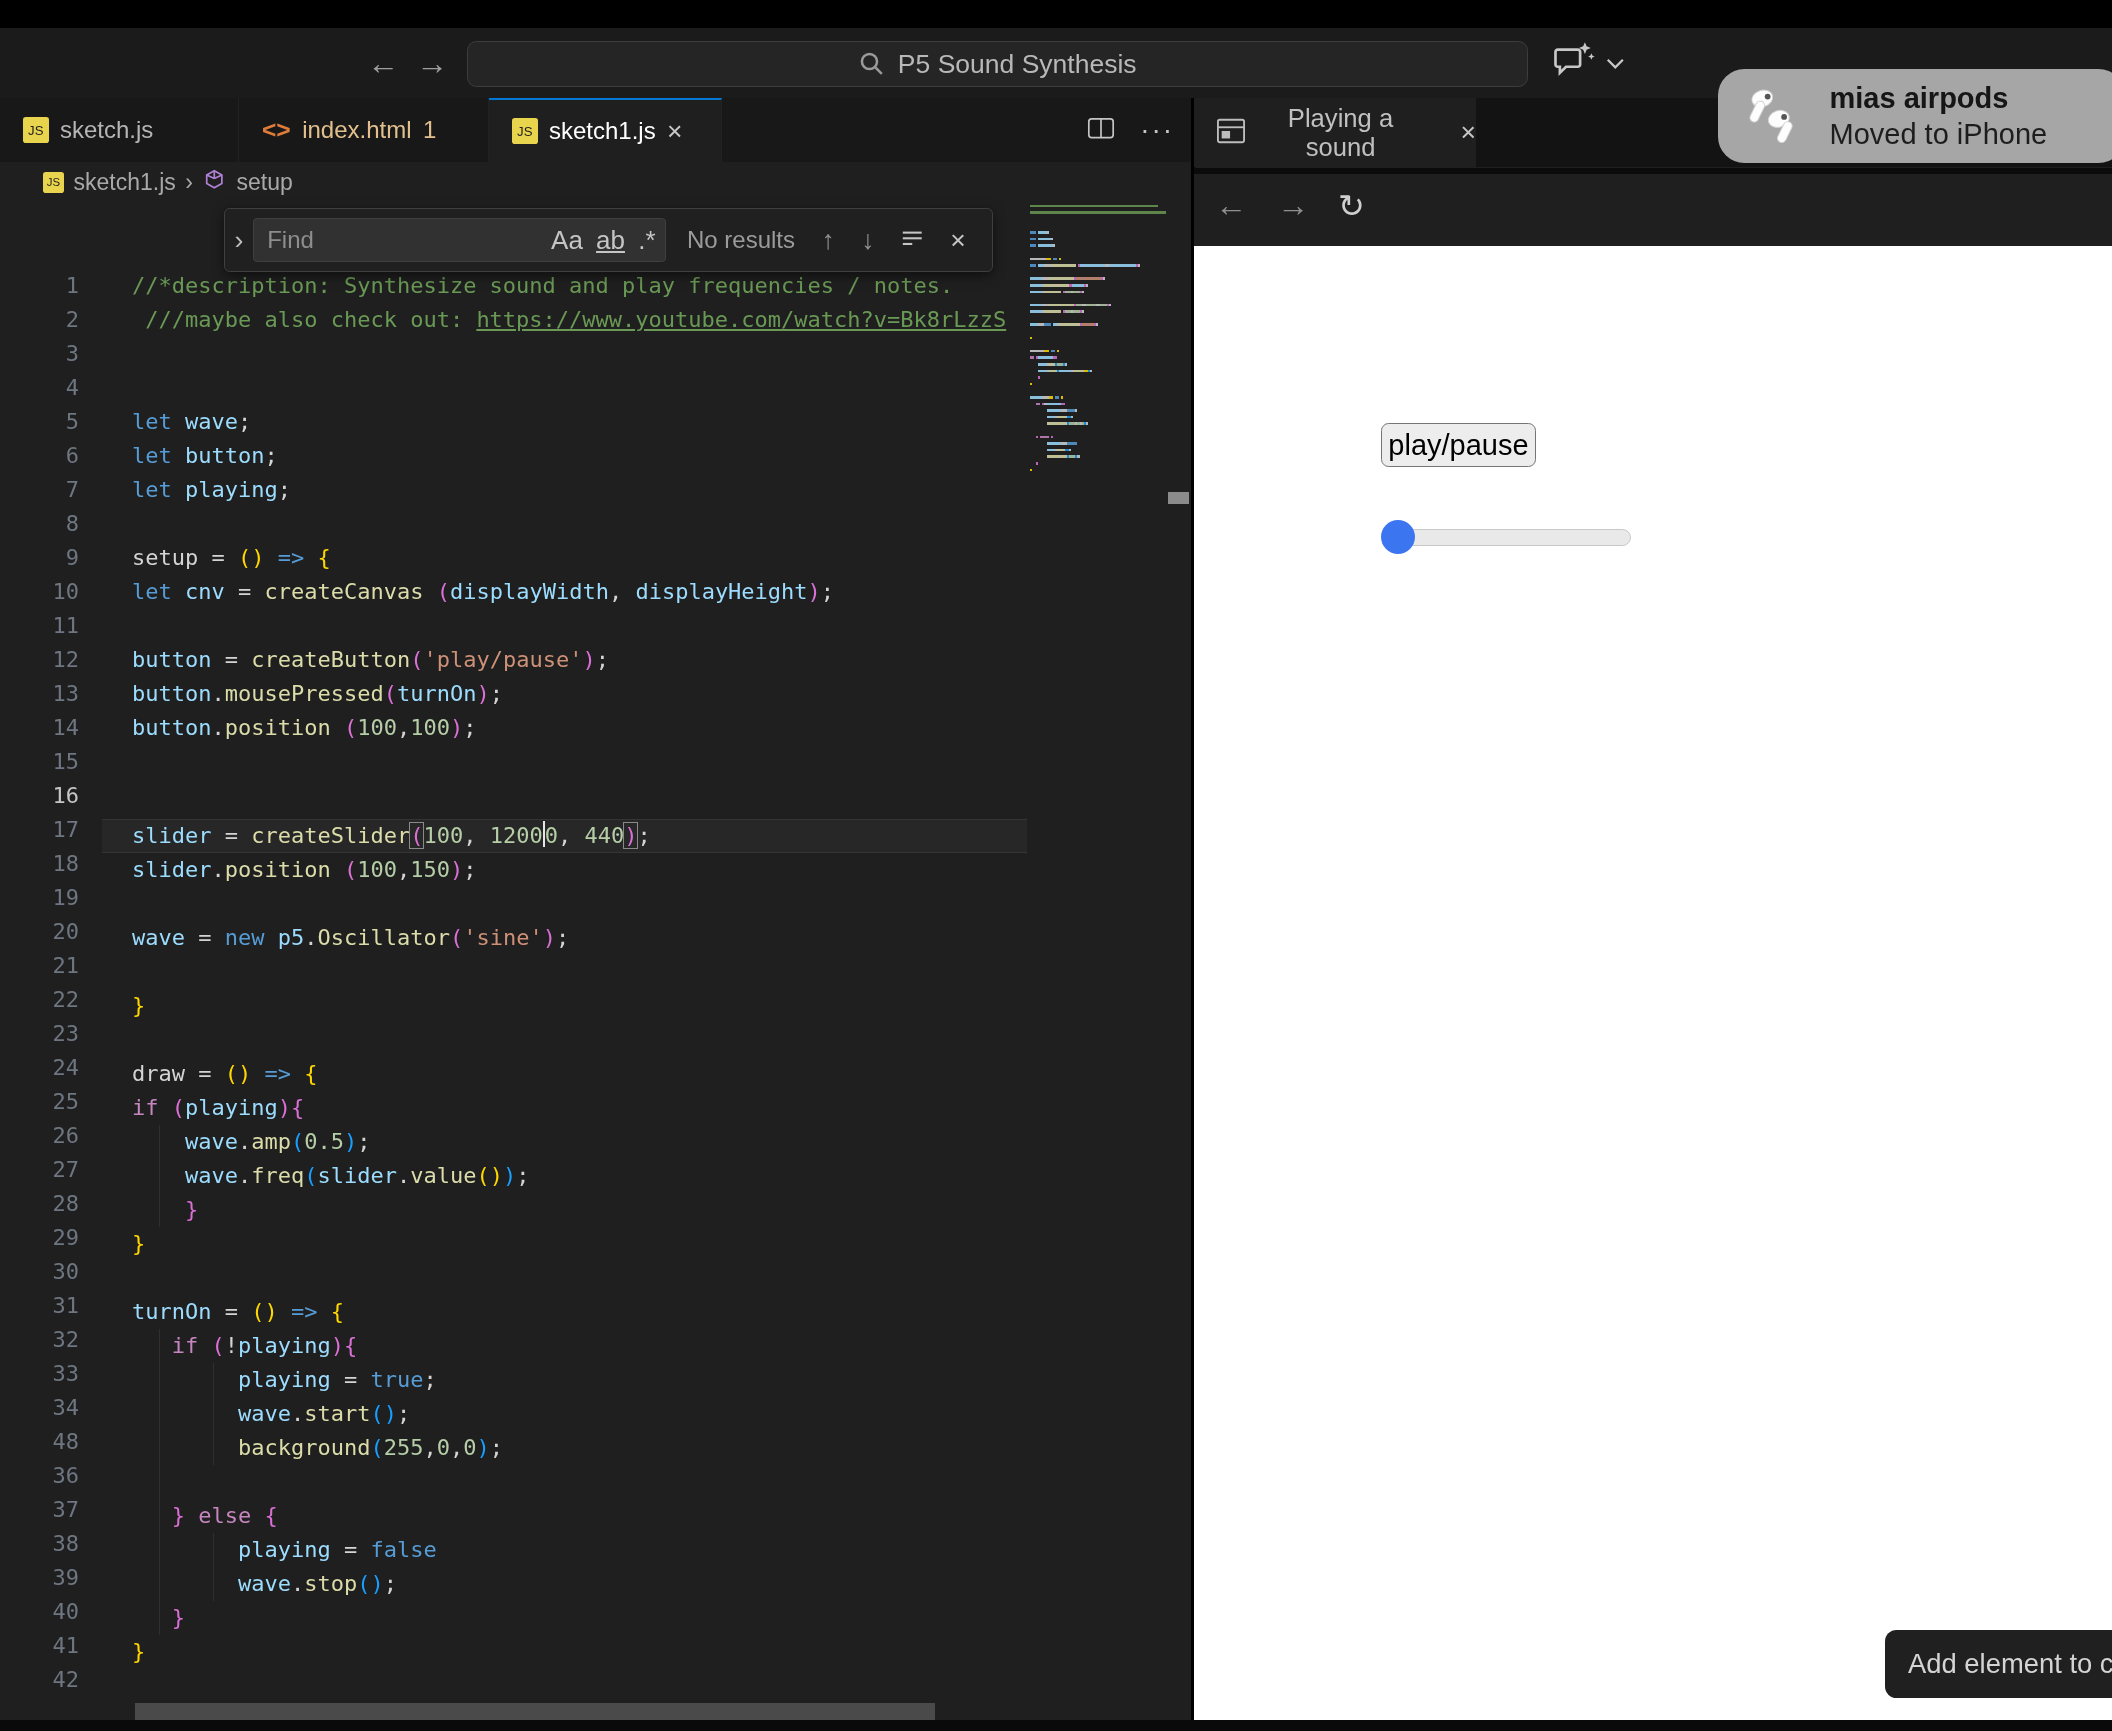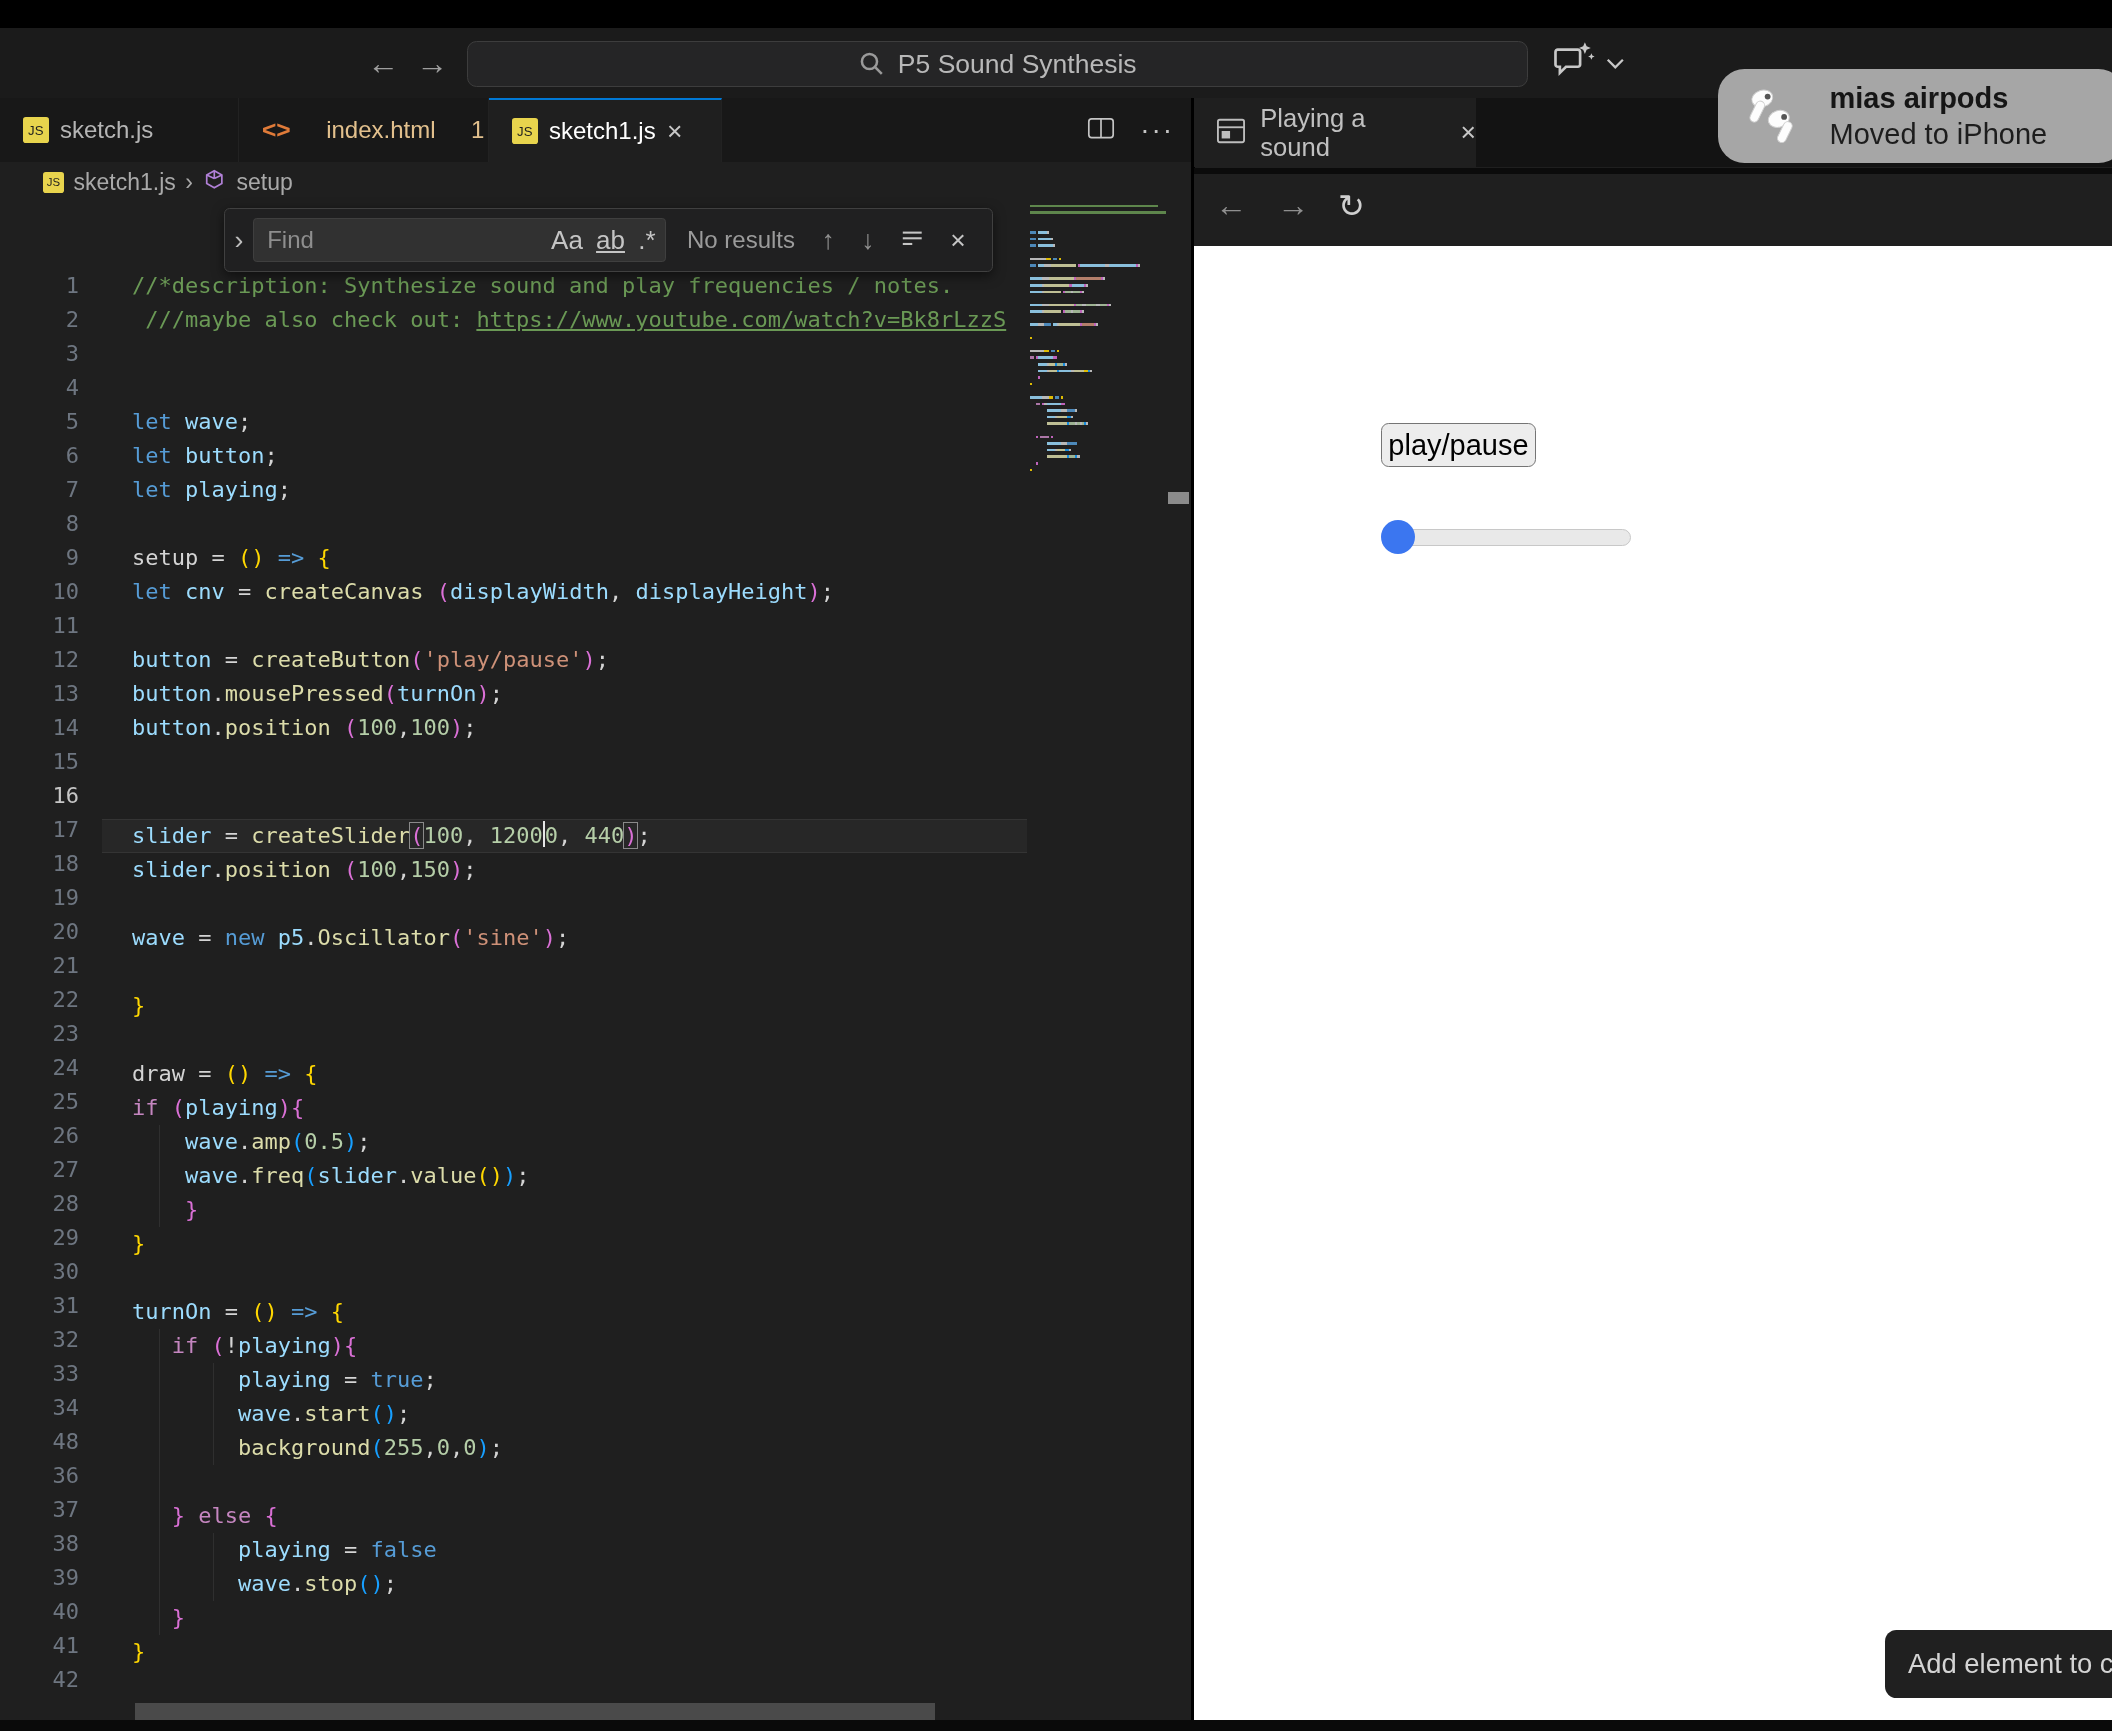--- a/index.html
+++ b/index.html
@@ -13,21 +13,21 @@
   .search-pill{left:467px;top:13.2px;width:1059px;height:44px;background:#252526;border:0.9px solid #3d3d3d;
                border-radius:9.5px;display:flex;align-items:center;justify-content:center;gap:11.4px;}
   .search-pill span{color:#b8b8b8;font-size:26.5px;}
   
   .tabbar{left:0;top:98px;width:1191px;height:64px;background:#181818;}
   .tab{position:absolute;top:0;height:64px;display:flex;align-items:center;gap:11.4px;padding:0 23px;
        box-sizing:border-box;border-right:0.9px solid #222;}
   .tab .lbl{font-size:24px;color:#b5b5b5;white-space:nowrap;}
   .tab.active{background:#1f1f1f;border-top:2.8px solid #0078d4;}
   .tab.active .lbl{color:#fff;}
-  .tab .lbl.modified{color:#e2c08d;margin-left:24px;}
+  .tab .lbl.modified{color:#e2c08d;}
   .jsicon{width:25.6px;height:25.6px;background:#e8d44d;border-radius:2.8px;color:#1e1e1e;font-weight:normal;
           font-size:13.2px;display:flex;align-items:center;justify-content:center;}
   .htmlicon{color:#e07b39;font-weight:bold;font-size:24.6px;}
   .closex{color:#c7c7c7;font-size:26.5px;line-height:26.5px;}
   .ed-actions{position:absolute;right:17px;top:0;height:64px;display:flex;align-items:center;gap:24.6px;}
   
   .breadcrumb{left:0;top:163px;width:1191px;height:38px;background:#1f1f1f;display:flex;align-items:center;
               gap:9.5px;padding-left:43px;box-sizing:border-box;}
   .breadcrumb .bc{color:#a9a9a9;font-size:23px;}
   .jsicon.small{width:21px;height:21px;font-size:11.4px;}
@@ -62,21 +62,21 @@
   .minimap{position:absolute;left:1030px;top:1.9px;width:136px;overflow:hidden;}
   .mini-row{height:6.6px;white-space:nowrap;overflow:hidden;}
   .mini-tok{display:inline-block;height:2.6px;margin-top:1.9px;vertical-align:top;opacity:.85;}
   .scroll-thumb{position:absolute;left:1168px;top:291px;width:21px;height:12.3px;background:#8b8b8b;}
   .hscroll{left:135px;top:1703px;width:800px;height:21px;background:#4a4a4a;}
   .bottom-strip{left:0;top:1720px;width:2112px;height:11.4px;background:#0a0a0a;}
   .divider{left:1191px;top:98px;width:3.8px;height:1622px;background:#000;}
   
   .rp-tabrow{left:1194px;top:98px;width:918px;height:69px;background:#131313;}
   .rp-tab{position:absolute;left:0;top:0;width:282px;height:69px;background:#1f1f1f;display:flex;
-          align-items:center;gap:13.2px;padding-left:21px;box-sizing:border-box;}
+          align-items:center;gap:13.2px;padding-left:21px;box-sizing:border-box;text-align:center;}
   .rp-tab .ttl{color:#c0c0c0;font-size:25.6px;}
   .rp-gap{left:1194px;top:168px;width:918px;height:6.6px;background:#0b0b0b;}
   .rp-nav{left:1194px;top:174px;width:918px;height:72px;background:#1f1f1f;}
   .rp-nav .nv{position:absolute;font-size:32px;color:#8f8f8f;top:13.2px;}
   .url-pill{position:absolute;left:180px;top:5.7px;width:738px;height:59px;background:#2d2d2d;border-radius:5.7px;
             line-height:59px;color:#cdcdcd;font-size:25.6px;padding-left:21px;white-space:nowrap;overflow:hidden;
             box-sizing:border-box;}
   .rp-content{left:1194px;top:246px;width:918px;height:1474px;background:#fff;}
   .play-btn{position:absolute;left:187px;top:177px;width:153px;height:42px;background:#ededed;
             border:1.9px solid #757575;border-radius:7.6px;font-size:29px;color:#000;display:flex;

